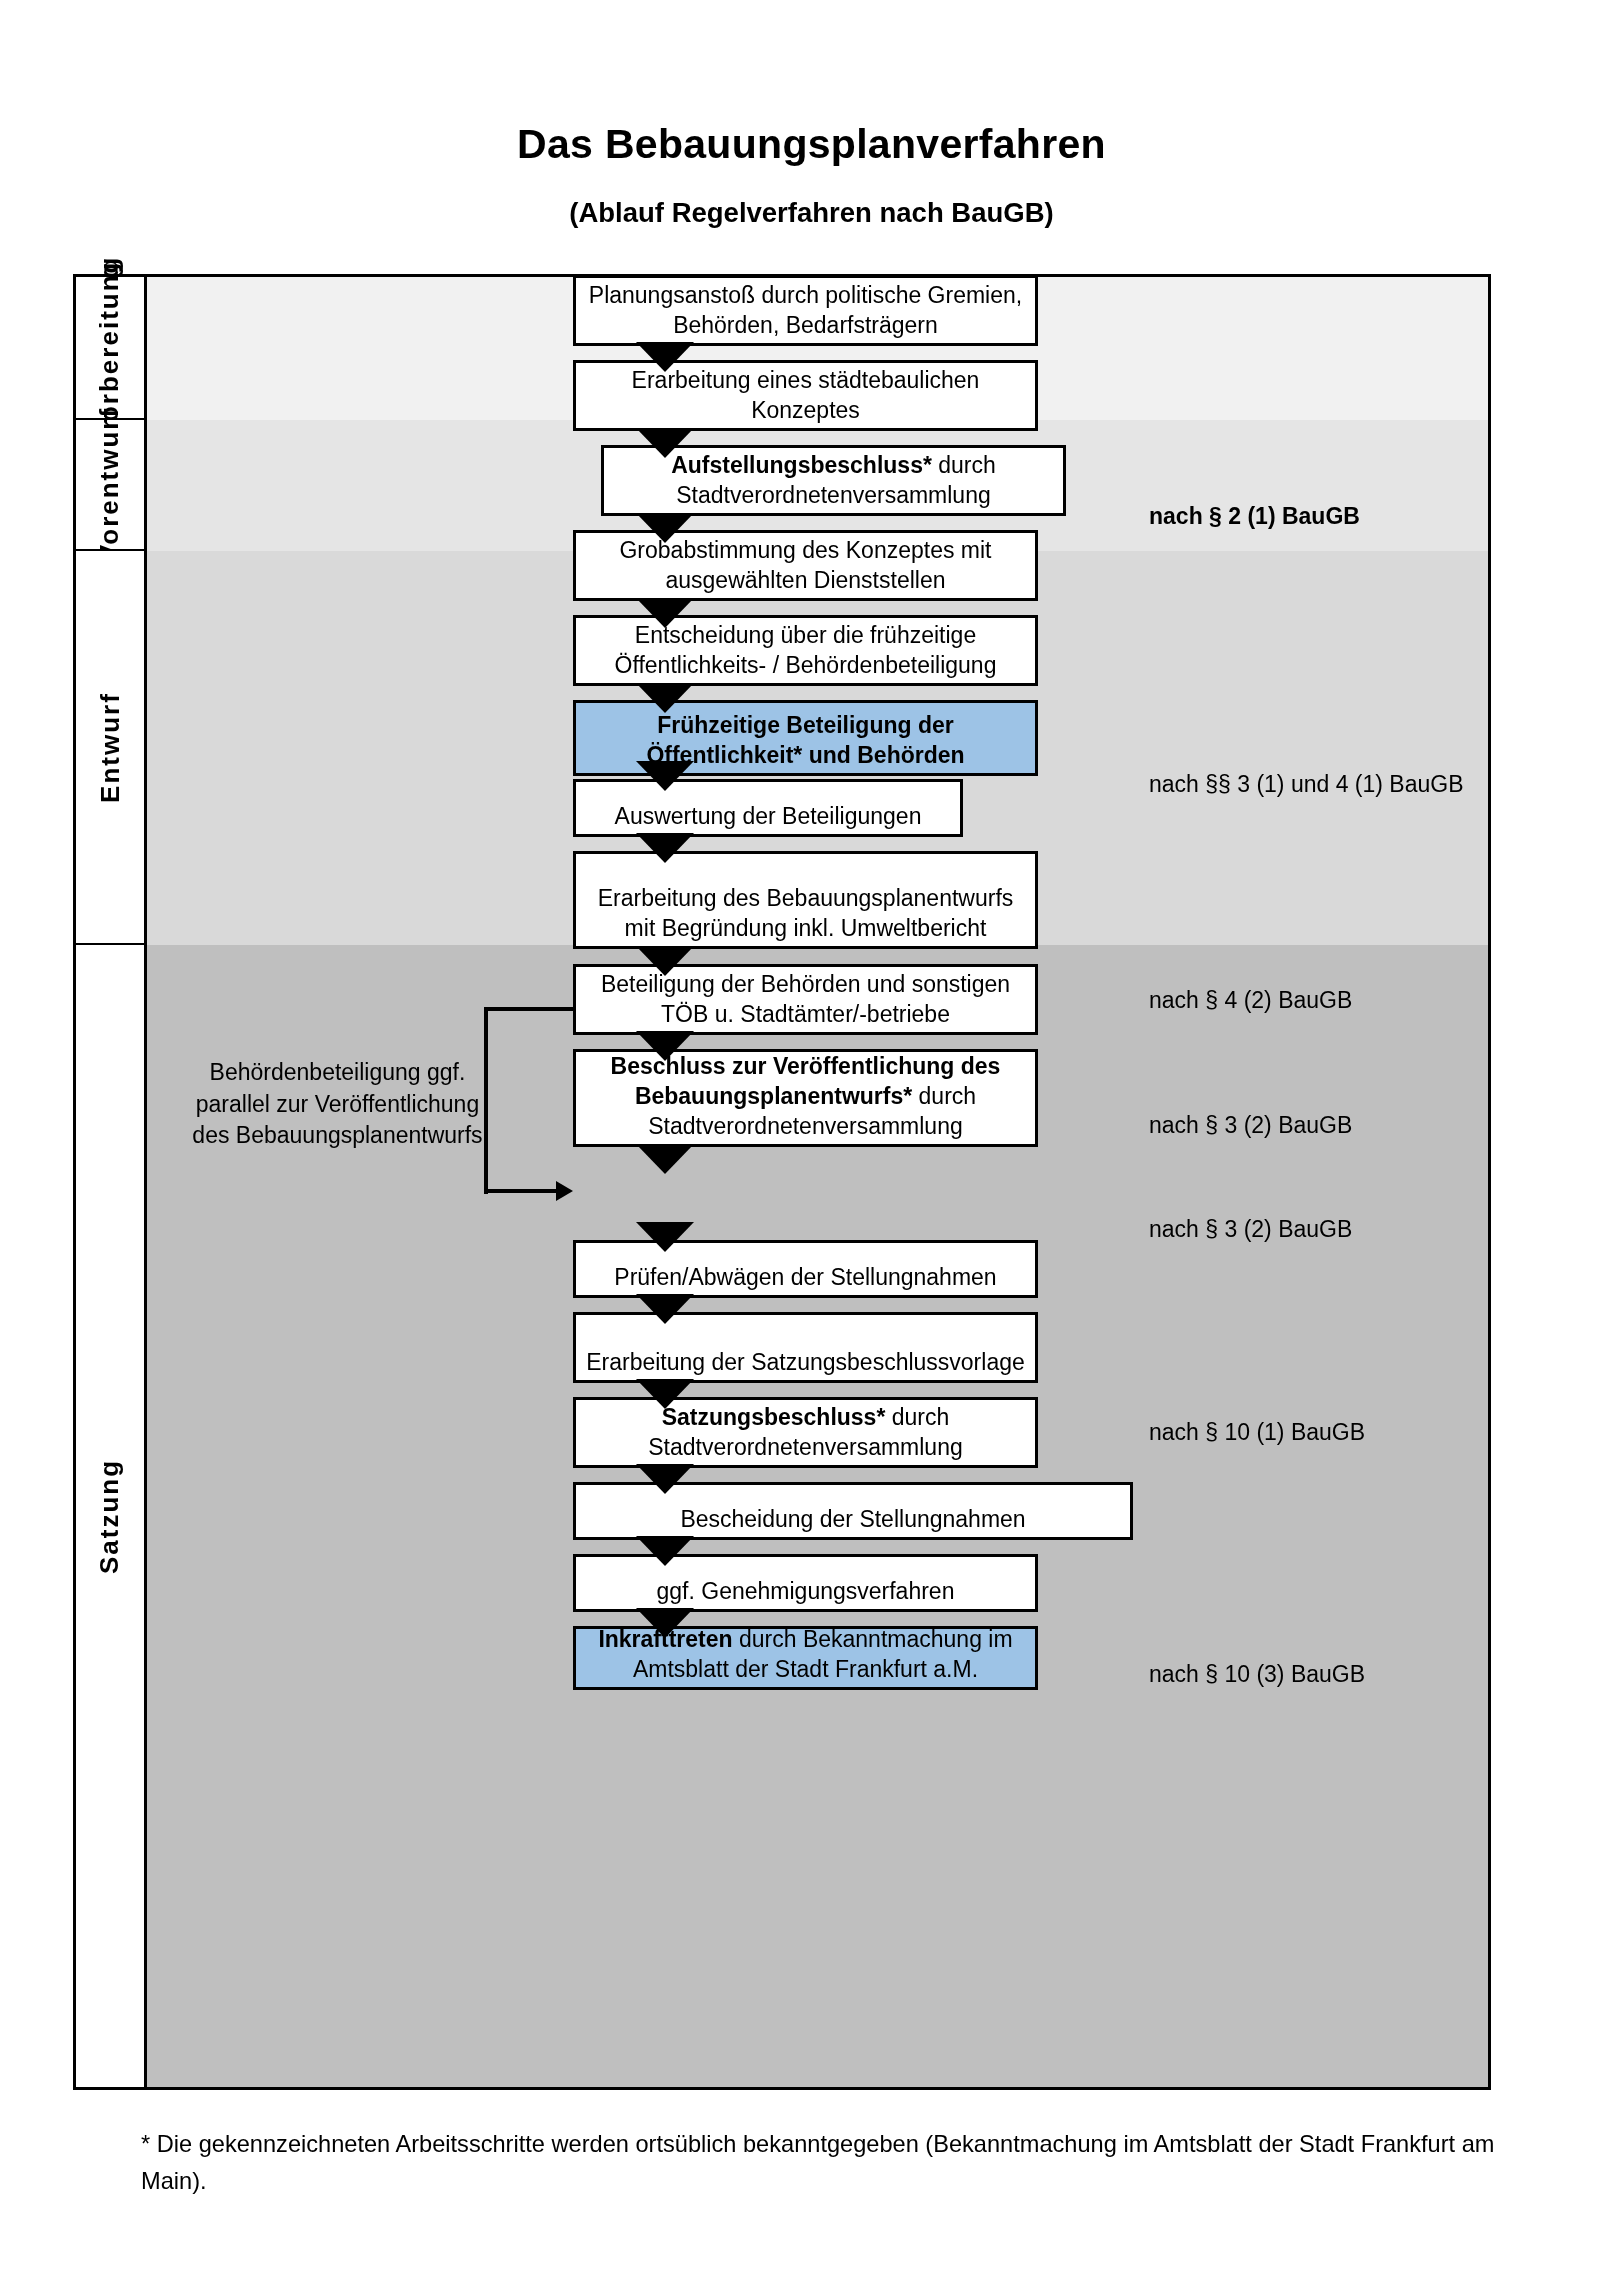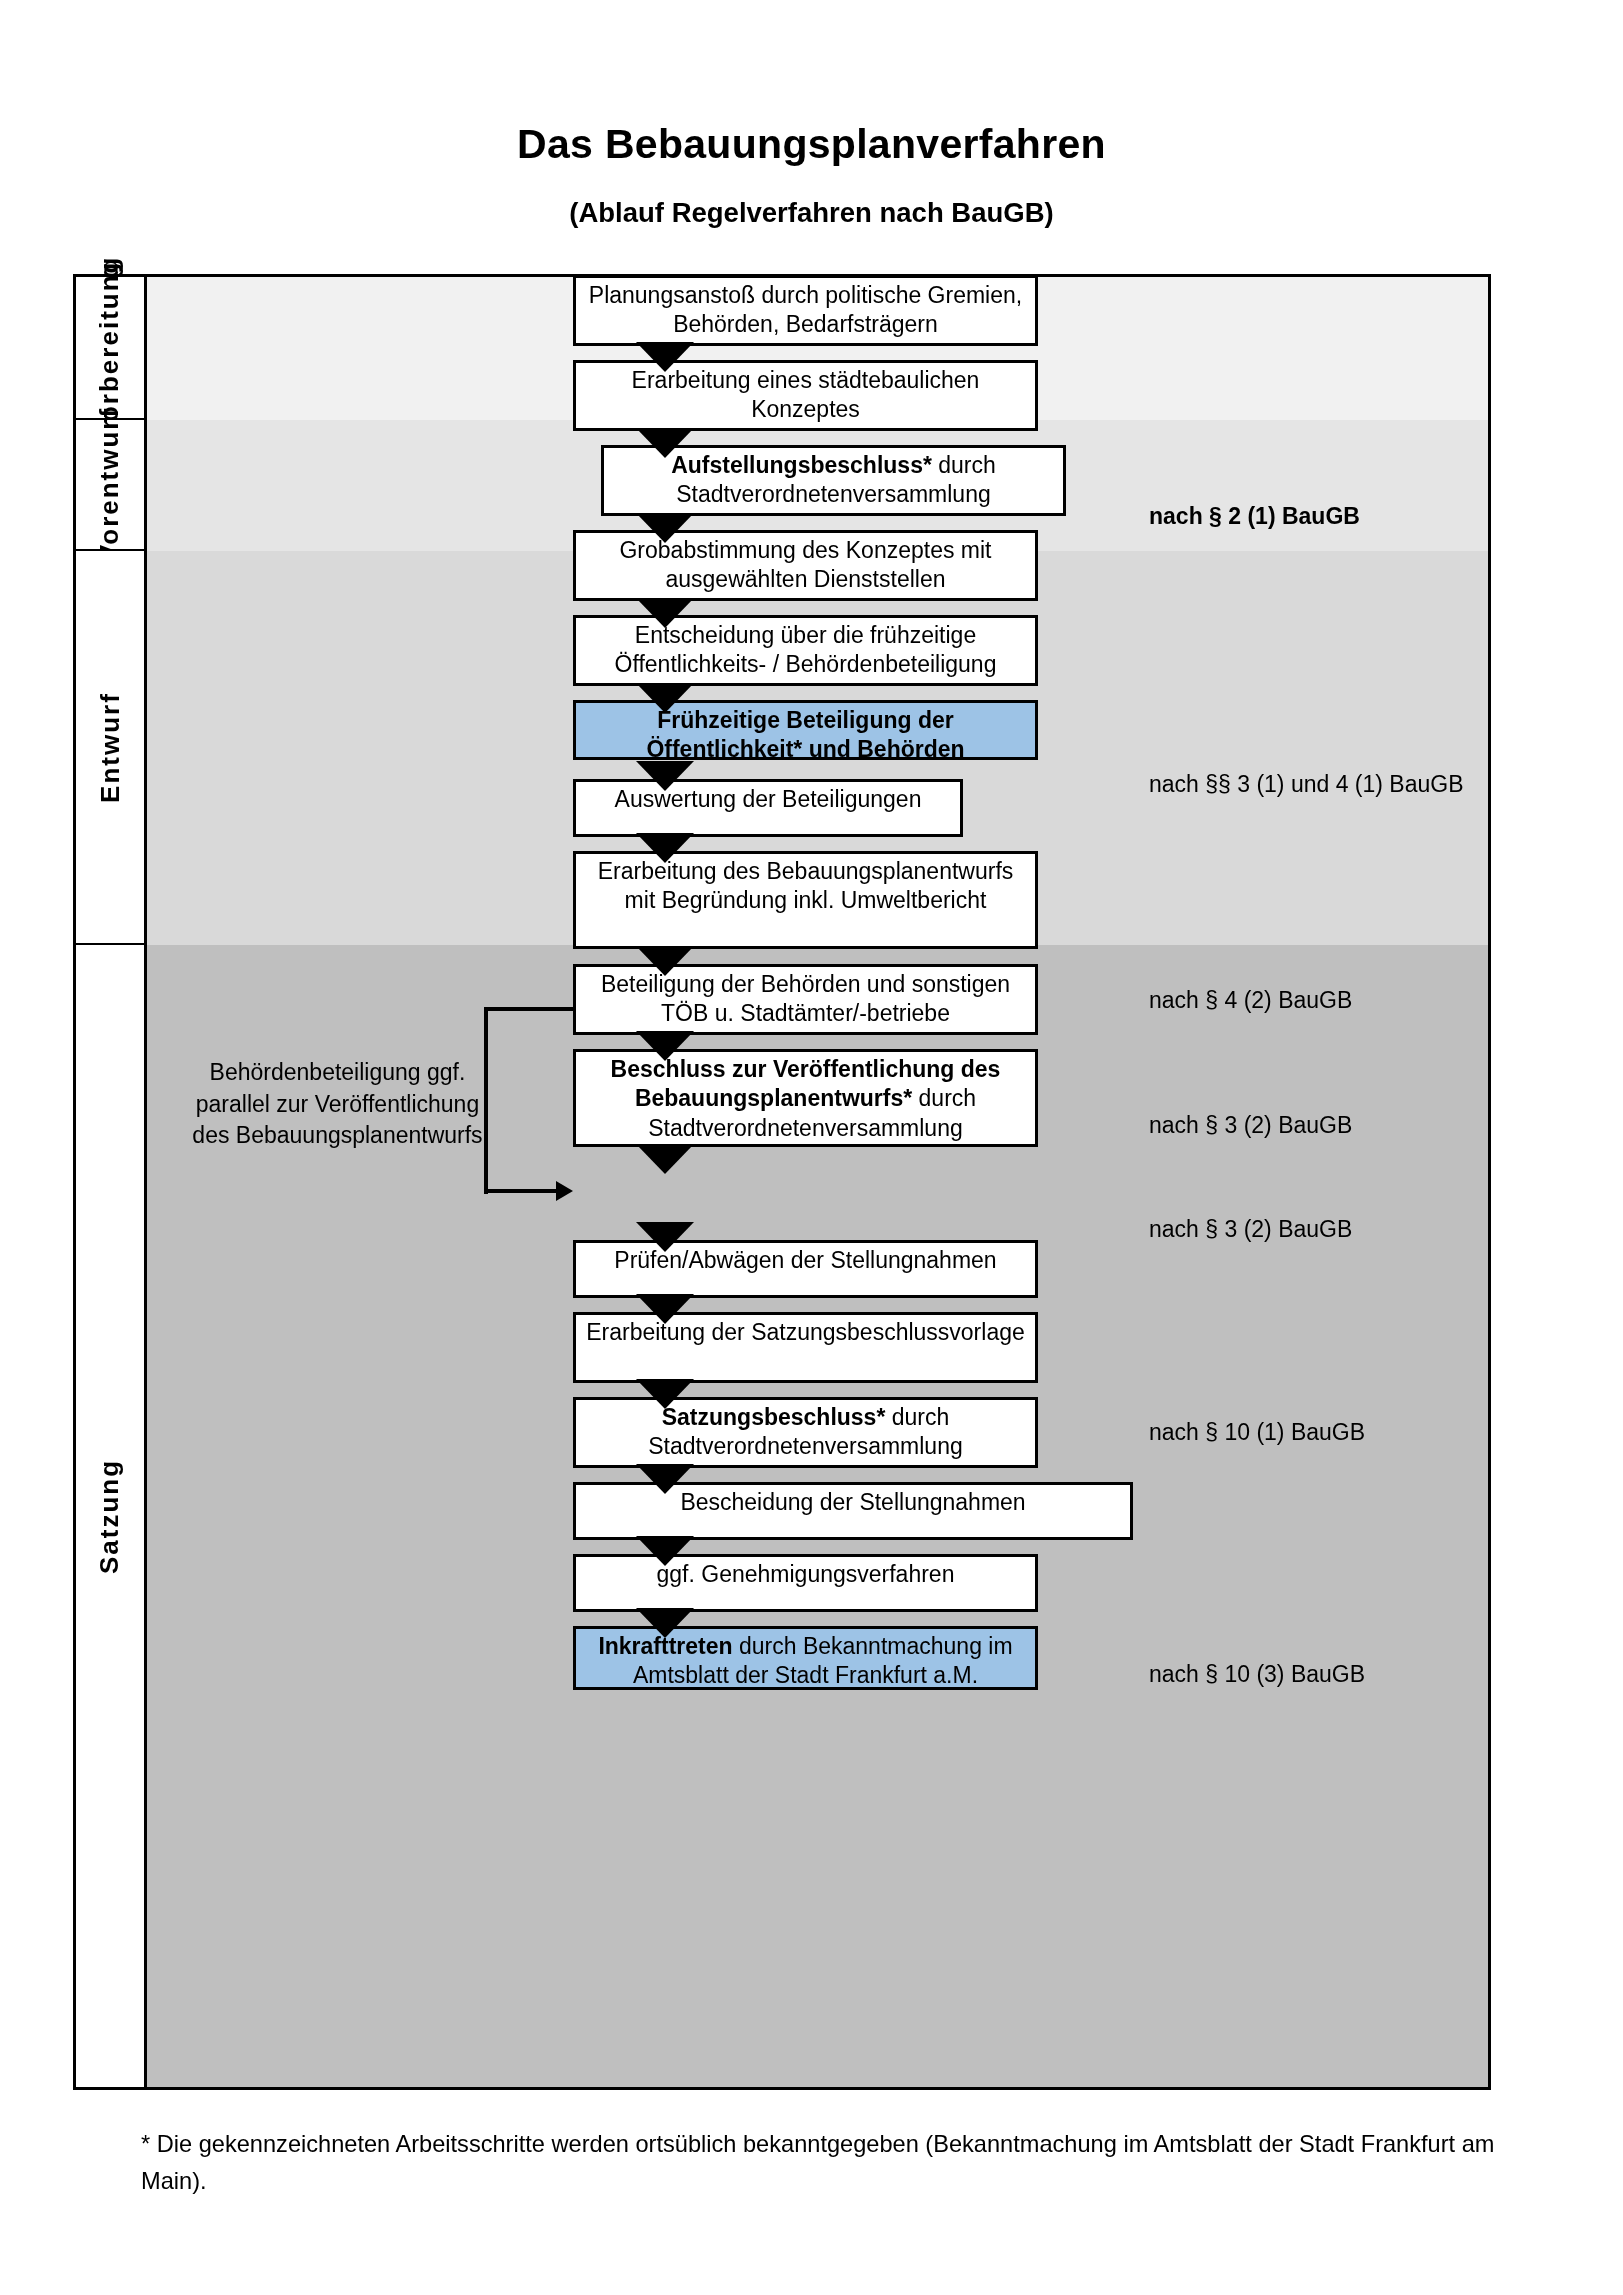--- a/index.html
+++ b/index.html
@@ -77,21 +77,21 @@
     letter-spacing: 2px;
   }
 
   
   .fbox {
     position: absolute;
     box-sizing: border-box;
     border: 3.3px solid #000000;
     background: #ffffff;
     display: flex;
-    align-items: flex-start;
+    align-items: flex-end;
     justify-content: center;
     text-align: center;
     font-size: 23px;
     line-height: 1.30;
     padding: 2.6px 6.5px;
     z-index: 4;
   }
   .fbox.blue { background: #9DC3E6; }
   .fbox b { font-weight: bold; }
 
@@ -204,21 +204,21 @@
   <div class="fbox" style="left:497px; top:253px; width:465px; height:71px;">
     <span>Grobabstimmung des Konzeptes mit ausgewählten Dienststellen</span>
   </div>
   <div class="down-arrow" style="left:560px; top:321px;"></div>
 
   <div class="fbox" style="left:497px; top:338px; width:465px; height:71px;">
     <span>Entscheidung über die frühzeitige Öffentlichkeits- / Behördenbeteiligung</span>
   </div>
   <div class="down-arrow" style="left:560px; top:406px;"></div>
 
-  <div class="fbox blue" style="left:497px; top:423px; width:465px; height:60px; font-weight:bold;">
+  <div class="fbox blue" style="left:497px; top:423px; width:465px; height:76px; font-weight:bold;">
     <span>Frühzeitige Beteiligung der Öffentlichkeit* und Behörden</span>
   </div>
   <div class="down-arrow" style="left:560px; top:484px;"></div>
 
   <div class="fbox" style="left:497px; top:502px; width:390px; height:58px;">
     <span>Auswertung der Beteiligungen</span>
   </div>
   <div class="down-arrow" style="left:560px; top:556px;"></div>
 
   <div class="fbox" style="left:497px; top:574px; width:465px; height:98px;">

